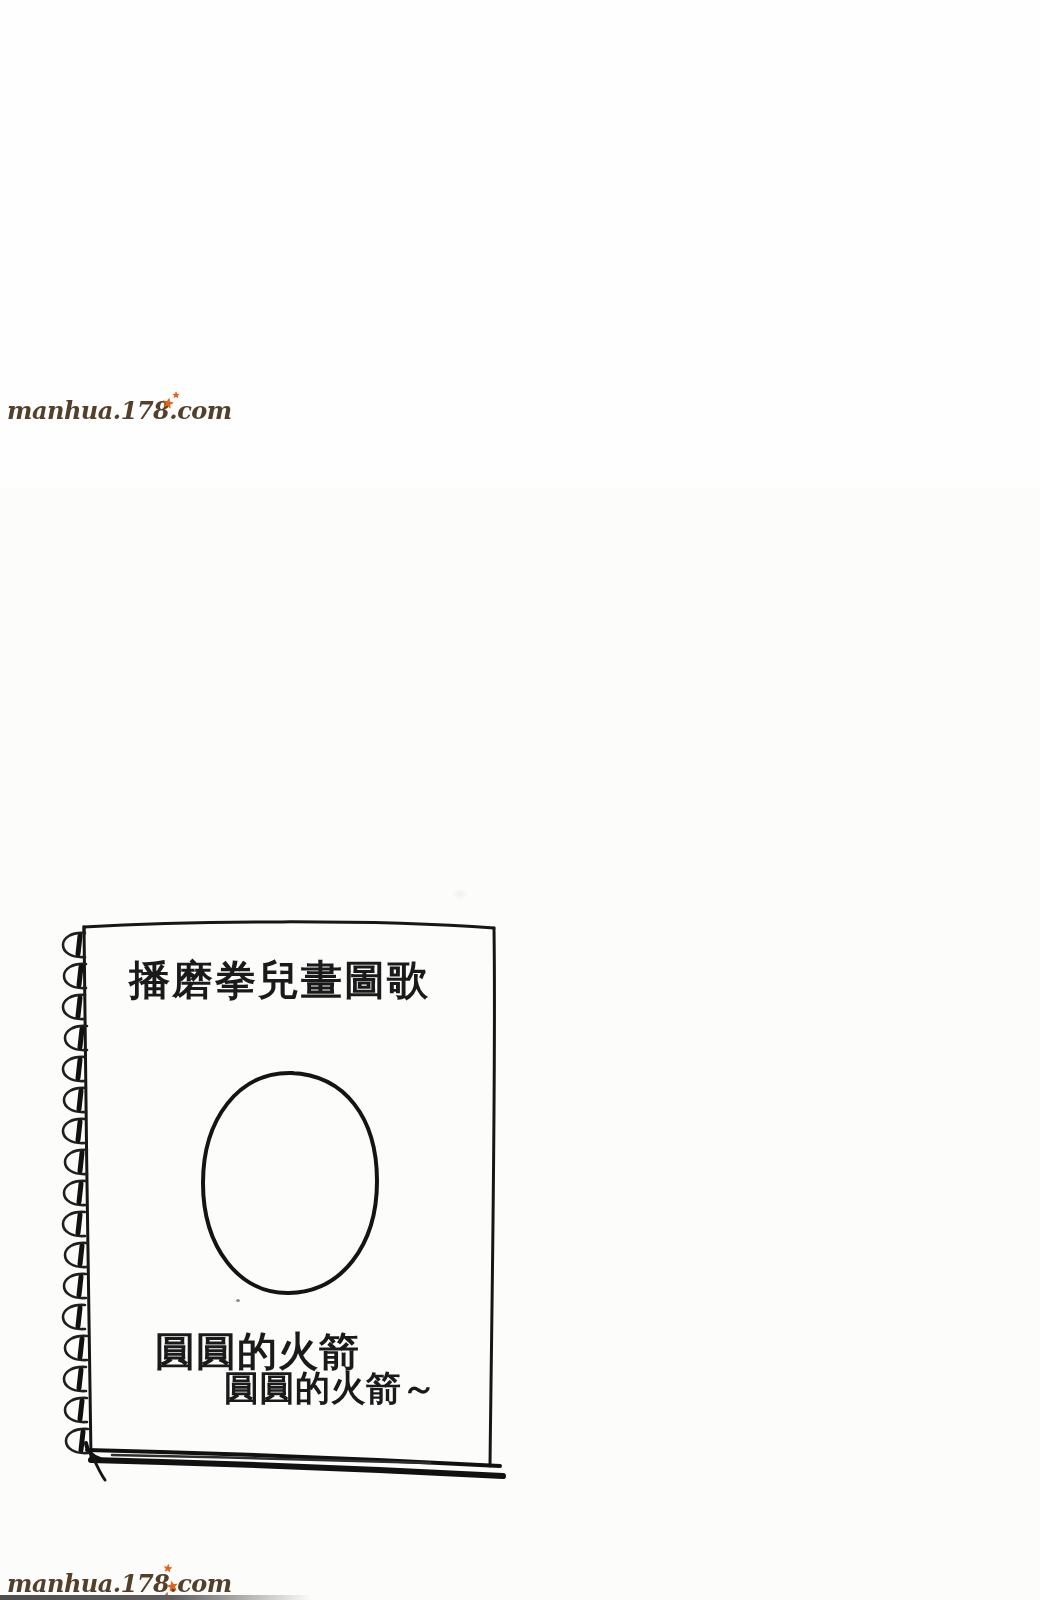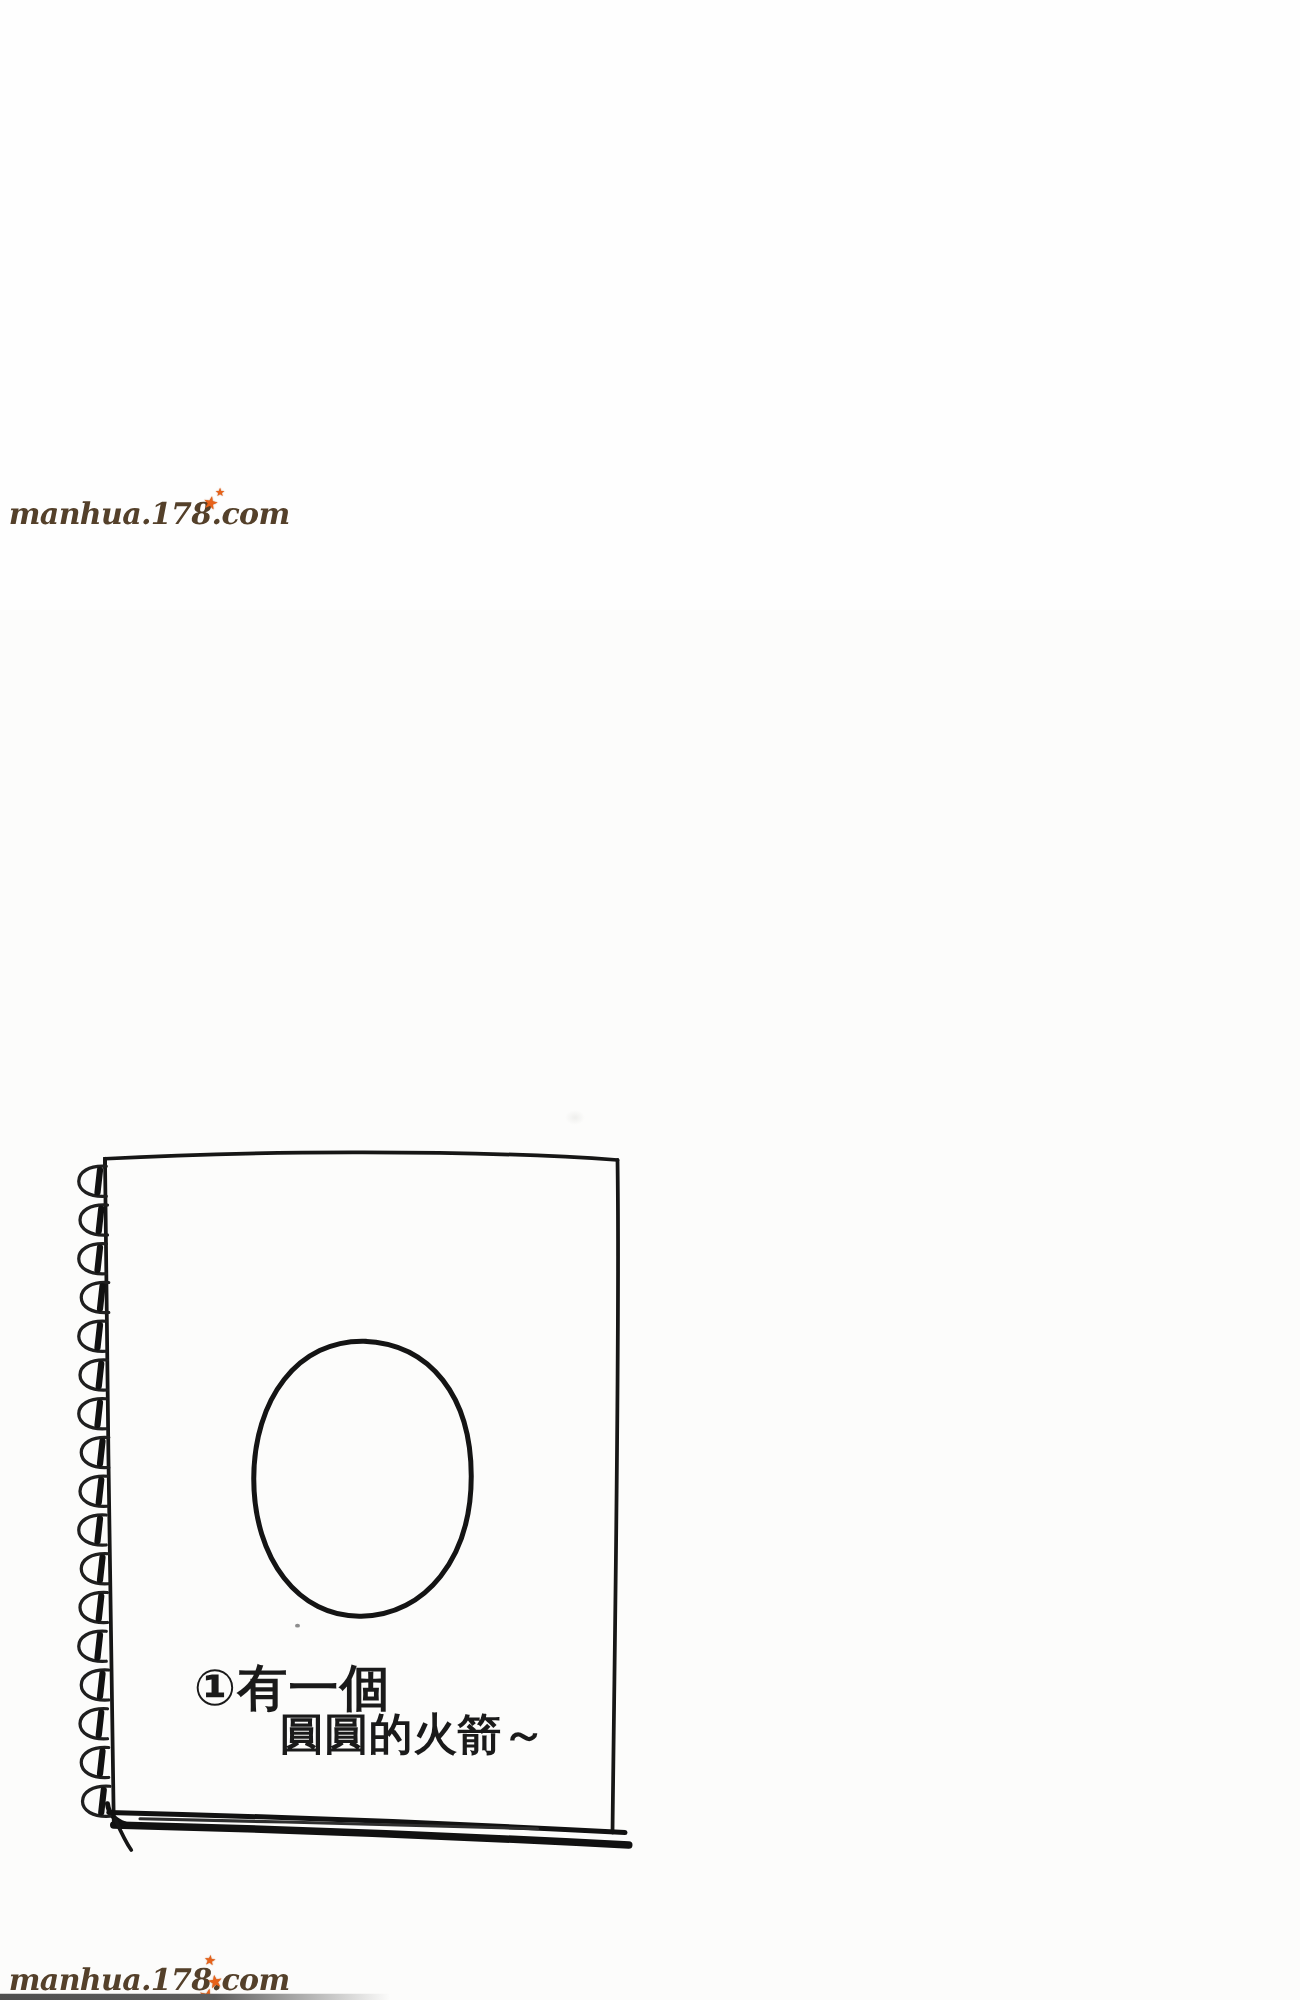--- a/index.html
+++ b/index.html
@@ -90,21 +90,22 @@
     <use href="#coil" x="63" y="1273"></use>
     <use href="#coil" x="62" y="1304"></use>
     <use href="#coil" x="64" y="1335"></use>
     <use href="#coil" x="63" y="1366"></use>
     <use href="#coil" x="64" y="1397"></use>
     <use href="#coil" x="65" y="1428"></use>
 
     <path d="M293,1073 C238,1071 203,1120 203,1183 C203,1247 239,1294 289,1293 C341,1292 377,1246 377,1181 C377,1118 345,1075 291,1073" fill="none" stroke="#141414" stroke-width="4" stroke-linecap="round"></path>
   </svg>
 
-  <div class="cjk caption-line1">①有一個</div>
+  <div class="cjk notebook-title">播磨拳兒畫圖歌</div>
+  <div class="cjk caption-line1">圓圓的火箭</div>
   <div class="cjk caption-line2">圓圓的火箭～</div>
 
   <div class="watermark wm-top">manhua.178.com</div>
   <span class="star wm-top-star-small">★</span>
   <span class="star wm-top-star-main">★</span>
 
   <div class="watermark wm-bottom">manhua.178.com</div>
   <span class="star wm-bot-star-1">★</span>
   <span class="star wm-bot-star-2">★</span>
   <span class="star wm-bot-star-3">★</span>

